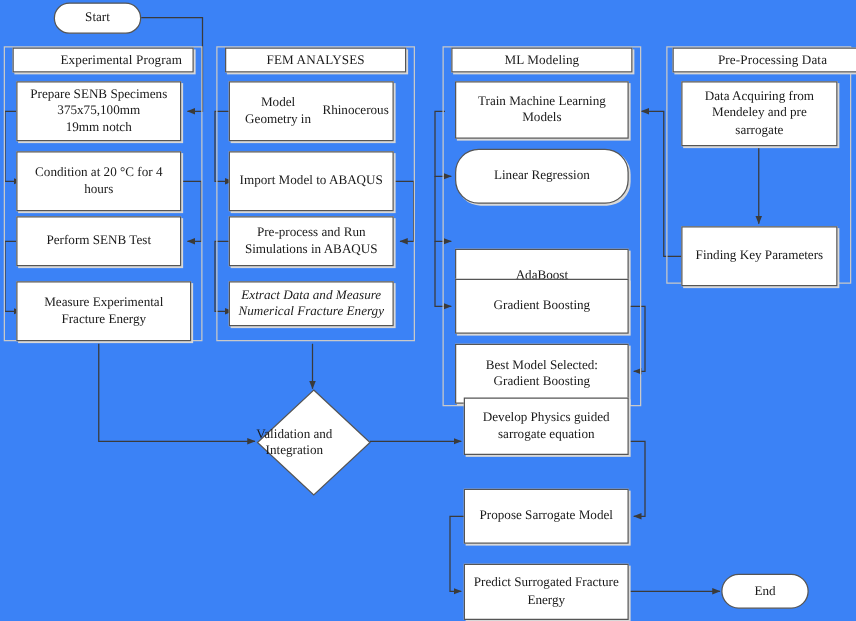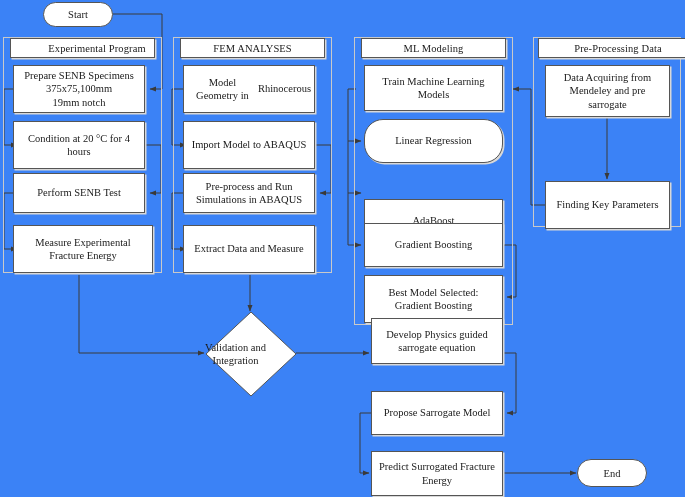--- a/index.html
+++ b/index.html
@@ -184,22 +184,23 @@
 
   <div class="node" style="left:183px;top:121px;width:132px;height:48px;">
     <span>Import Model to ABAQUS</span>
   </div>
 
   <div class="node" style="left:183px;top:173px;width:132px;height:40px;flex-direction:column;">
     <span>Pre-process and Run</span>
     <span>Simulations in ABAQUS</span>
   </div>
 
-  <div class="node" style="left:183px;top:225px;width:132px;height:48px;flex-direction:column;">
+  <div class="node" style="left:183px;top:225px;width:132px;height:36px;flex-direction:column;font-style:italic;">
     <span>Extract Data and Measure</span>
+    <span>Numerical Fracture Energy</span>
   </div>
 
   <div class="panel" style="left:354px;top:37px;width:159px;height:288px;"></div>
   <div class="panel-title" style="left:361px;top:38px;width:145px;height:20px;">
     <span>ML Modeling</span>
   </div>
 
   <div class="node" style="left:364px;top:65px;width:139px;height:46px;flex-direction:column;">
     <span>Train Machine Learning</span>
     <span>Models</span>

